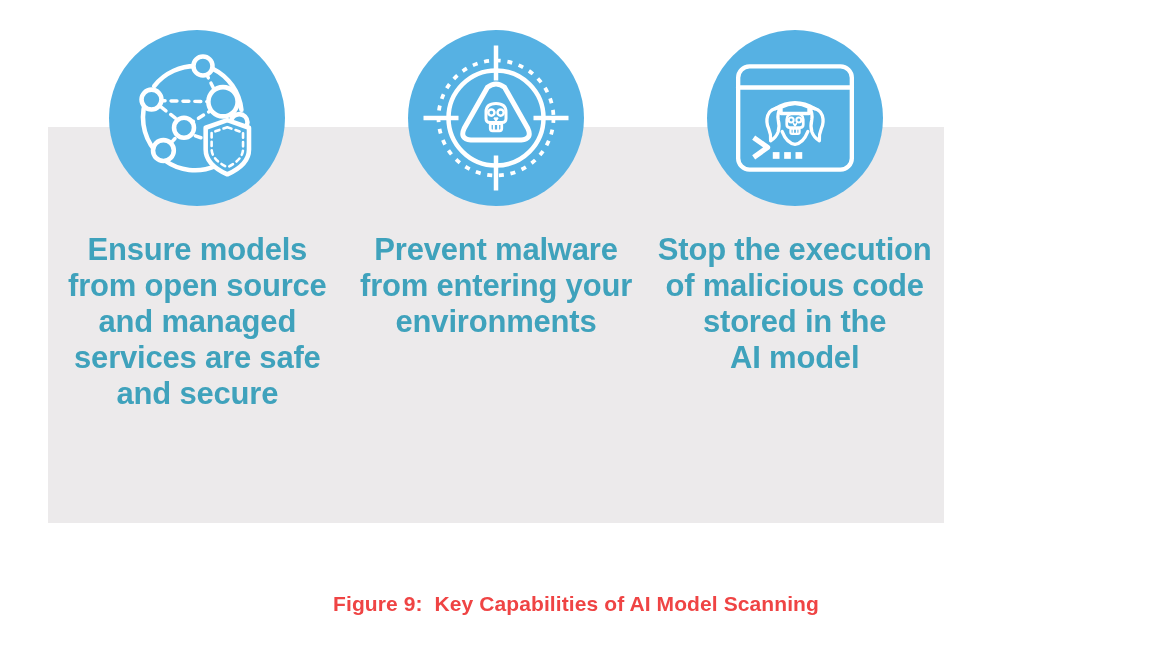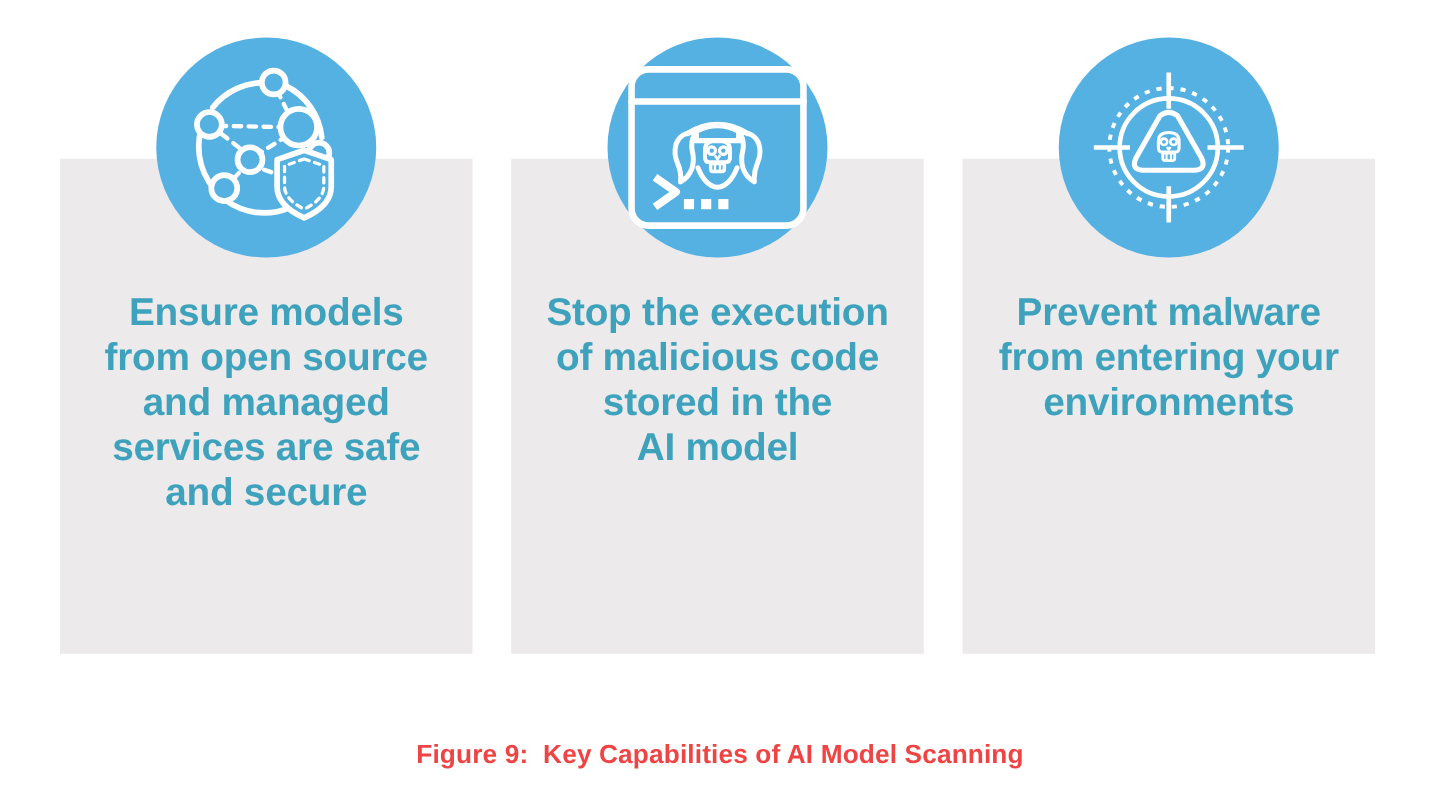--- a/index.html
+++ b/index.html
@@ -22,21 +22,21 @@
     top: 0;
     width: 1152px;
     height: 648px;
   }
 
   
   .cards-row {
     position: absolute;
     left: 48px;
     top: 127px;
-    width: 1052px;
+    width: 896px;
     height: 396px;
     display: flex;
     justify-content: space-between;
   }
 
   .card {
     position: relative;
     width: 330px;
     height: 396px;
     background: #ECEAEB;
@@ -136,20 +136,52 @@
       </div>
       <div class="card-text">Ensure models
 from open source
 and managed
 services are safe
 and secure</div>
     </div>
 
     <div class="card">
       <div class="icon-badge">
+        <svg viewBox="0 0 120 120" fill="none" xmlns="http://www.w3.org/2000/svg" stroke="#FFFFFF" stroke-linecap="butt" stroke-linejoin="round">
+
+          <g stroke-width="3.6">
+            <line x1="60" y1="2" x2="60" y2="30"></line>
+            <line x1="60" y1="90" x2="60" y2="118"></line>
+            <line x1="2" y1="60" x2="30" y2="60"></line>
+            <line x1="90" y1="60" x2="118" y2="60"></line>
+          </g>
+
+          <circle cx="60" cy="60" r="46" stroke-width="3" stroke-dasharray="4 5.4"></circle>
+
+          <circle cx="60" cy="60" r="38" stroke-width="3.6"></circle>
+
+          <path d="M53.2 35.4 Q60 30.2 66.8 35.4 L85.4 68.2 Q89.4 76.8 80.2 77.6 L39.8 77.6 Q30.6 76.8 34.6 68.2 Z" stroke-width="4" stroke-linejoin="round"></path>
+
+          <path d="M52 55.2 Q52 48.4 60 48.4 Q68 48.4 68 55.2 L68 60.4 Q68 63.6 64.8 63.6 L55.2 63.6 Q52 63.6 52 60.4 Z" stroke-width="2.4"></path>
+          <circle cx="56.3" cy="55.6" r="2.5" stroke-width="2"></circle>
+          <circle cx="63.7" cy="55.6" r="2.5" stroke-width="2"></circle>
+          <path d="M58.6 59.6 L60 61.6 L61.4 59.6" stroke-width="1.8"></path>
+
+          <path d="M55.4 64.4 L64.6 64.4 L64.6 68.4 Q64.6 70.2 62.8 70.2 L57.2 70.2 Q55.4 70.2 55.4 68.4 Z" stroke-width="2.2"></path>
+          <line x1="58.3" y1="64.6" x2="58.3" y2="70" stroke-width="1.6"></line>
+          <line x1="61.7" y1="64.6" x2="61.7" y2="70" stroke-width="1.6"></line>
+        </svg>
+      </div>
+      <div class="card-text">Prevent malware
+from entering your
+environments</div>
+    </div>
+
+    <div class="card">
+      <div class="icon-badge">
         <svg viewBox="0 0 120 120" fill="none" xmlns="http://www.w3.org/2000/svg" stroke="#FFFFFF" stroke-linecap="round" stroke-linejoin="round">
 
           <rect x="5" y="10" width="110" height="100" rx="11" ry="11" stroke-width="4.2"></rect>
           <line x1="5" y1="30.5" x2="115" y2="30.5" stroke-width="4.2"></line>
 
           <path d="M40.8 51 Q60 39.6 79.2 51" stroke-width="3.4"></path>
           <path d="M46.4 49.6 Q60 42.4 73.6 49.6 L73.6 55.6 L46.4 55.6 Z" stroke-width="3.4"></path>
 
           <path d="M46 50 Q36 50.5 33.6 57.5 Q31.6 64 34.6 70.5 Q37 76 36.4 82 Q41.6 79 43.6 73.5 Q45.4 68 43.8 62 Q42.6 55.6 46 50 Z" stroke-width="3.2"></path>
           <path d="M74 50 Q84 50.5 86.4 57.5 Q88.4 64 85.4 70.5 Q83 76 83.6 82 Q78.4 79 76.4 73.5 Q74.6 68 76.2 62 Q77.4 55.6 74 50 Z" stroke-width="3.2"></path>
@@ -170,49 +202,17 @@
           <rect x="49.5" y="93" width="6.5" height="6.5" fill="#FFFFFF" stroke="none"></rect>
           <rect x="60.5" y="93" width="6.5" height="6.5" fill="#FFFFFF" stroke="none"></rect>
         </svg>
       </div>
       <div class="card-text">Stop the execution
 of malicious code
 stored in the
 AI model</div>
     </div>
 
-    <div class="card">
-      <div class="icon-badge">
-        <svg viewBox="0 0 120 120" fill="none" xmlns="http://www.w3.org/2000/svg" stroke="#FFFFFF" stroke-linecap="butt" stroke-linejoin="round">
-
-          <g stroke-width="3.6">
-            <line x1="60" y1="2" x2="60" y2="30"></line>
-            <line x1="60" y1="90" x2="60" y2="118"></line>
-            <line x1="2" y1="60" x2="30" y2="60"></line>
-            <line x1="90" y1="60" x2="118" y2="60"></line>
-          </g>
-
-          <circle cx="60" cy="60" r="46" stroke-width="3" stroke-dasharray="4 5.4"></circle>
-
-          <circle cx="60" cy="60" r="38" stroke-width="3.6"></circle>
-
-          <path d="M53.2 35.4 Q60 30.2 66.8 35.4 L85.4 68.2 Q89.4 76.8 80.2 77.6 L39.8 77.6 Q30.6 76.8 34.6 68.2 Z" stroke-width="4" stroke-linejoin="round"></path>
-
-          <path d="M52 55.2 Q52 48.4 60 48.4 Q68 48.4 68 55.2 L68 60.4 Q68 63.6 64.8 63.6 L55.2 63.6 Q52 63.6 52 60.4 Z" stroke-width="2.4"></path>
-          <circle cx="56.3" cy="55.6" r="2.5" stroke-width="2"></circle>
-          <circle cx="63.7" cy="55.6" r="2.5" stroke-width="2"></circle>
-          <path d="M58.6 59.6 L60 61.6 L61.4 59.6" stroke-width="1.8"></path>
-
-          <path d="M55.4 64.4 L64.6 64.4 L64.6 68.4 Q64.6 70.2 62.8 70.2 L57.2 70.2 Q55.4 70.2 55.4 68.4 Z" stroke-width="2.2"></path>
-          <line x1="58.3" y1="64.6" x2="58.3" y2="70" stroke-width="1.6"></line>
-          <line x1="61.7" y1="64.6" x2="61.7" y2="70" stroke-width="1.6"></line>
-        </svg>
-      </div>
-      <div class="card-text">Prevent malware
-from entering your
-environments</div>
-    </div>
-
   </div>
 
   <div class="figure-caption">Figure 9:  Key Capabilities of AI Model Scanning</div>
 
 </div>
 
 </body></html>

